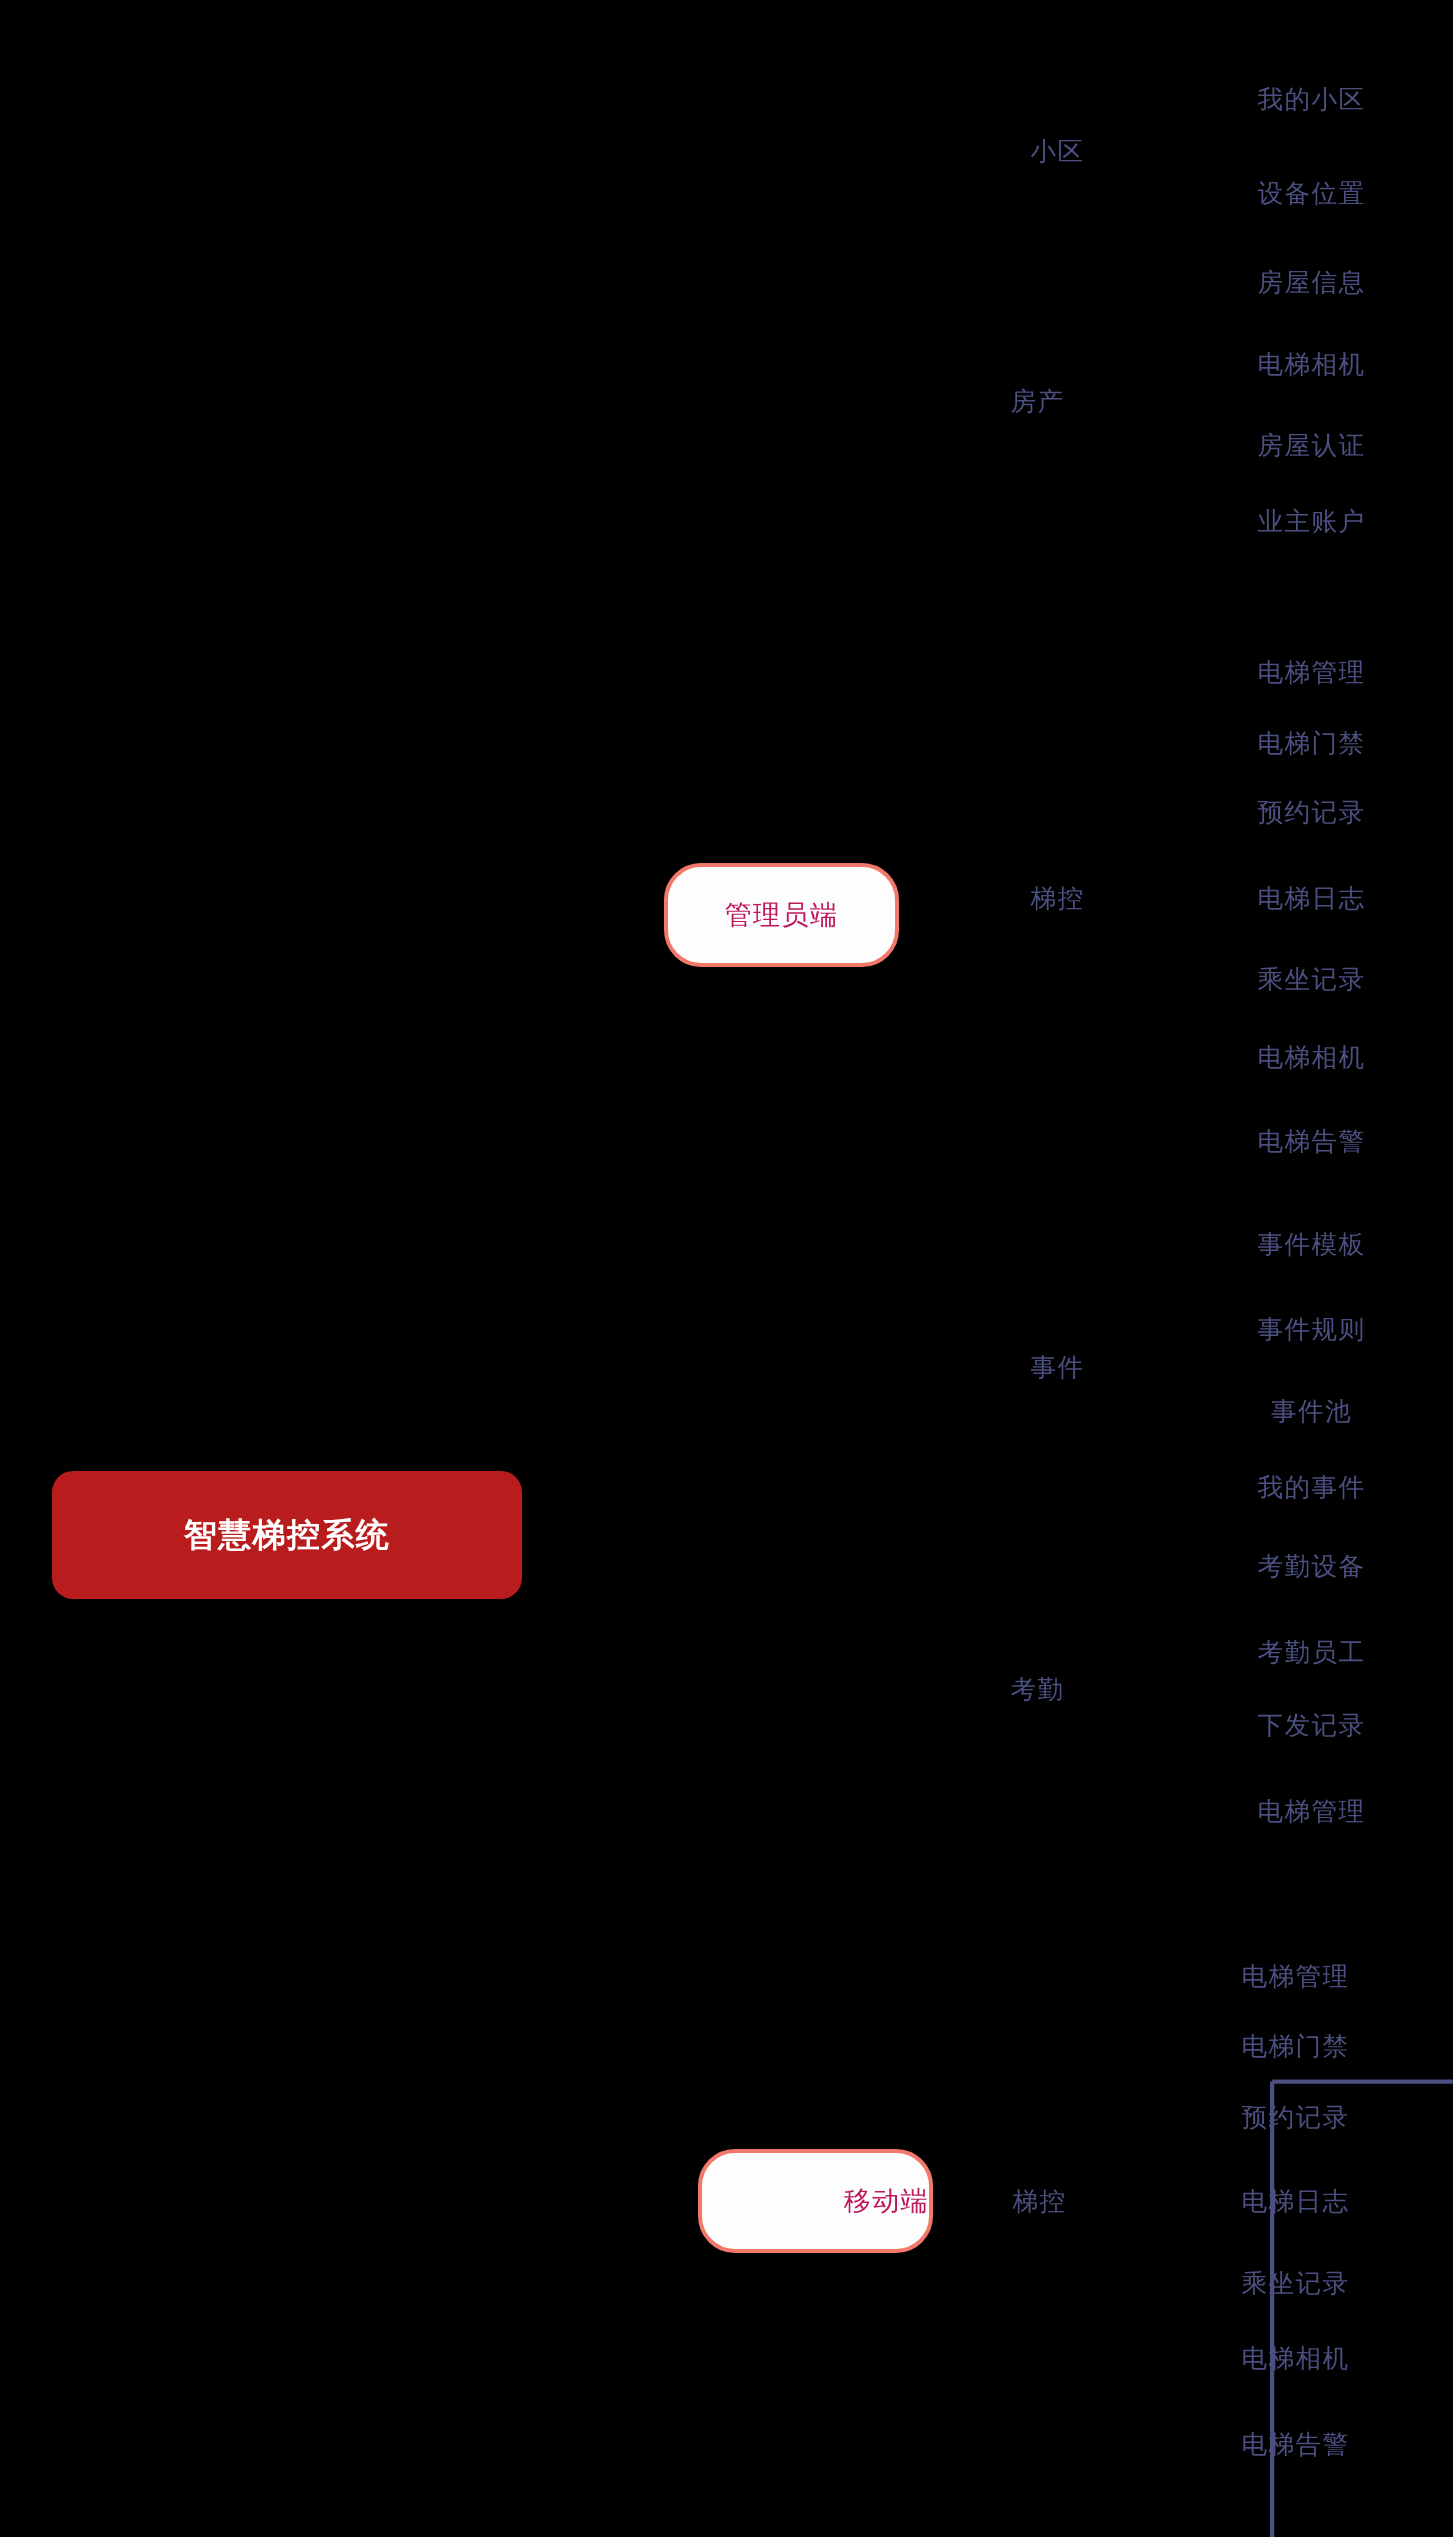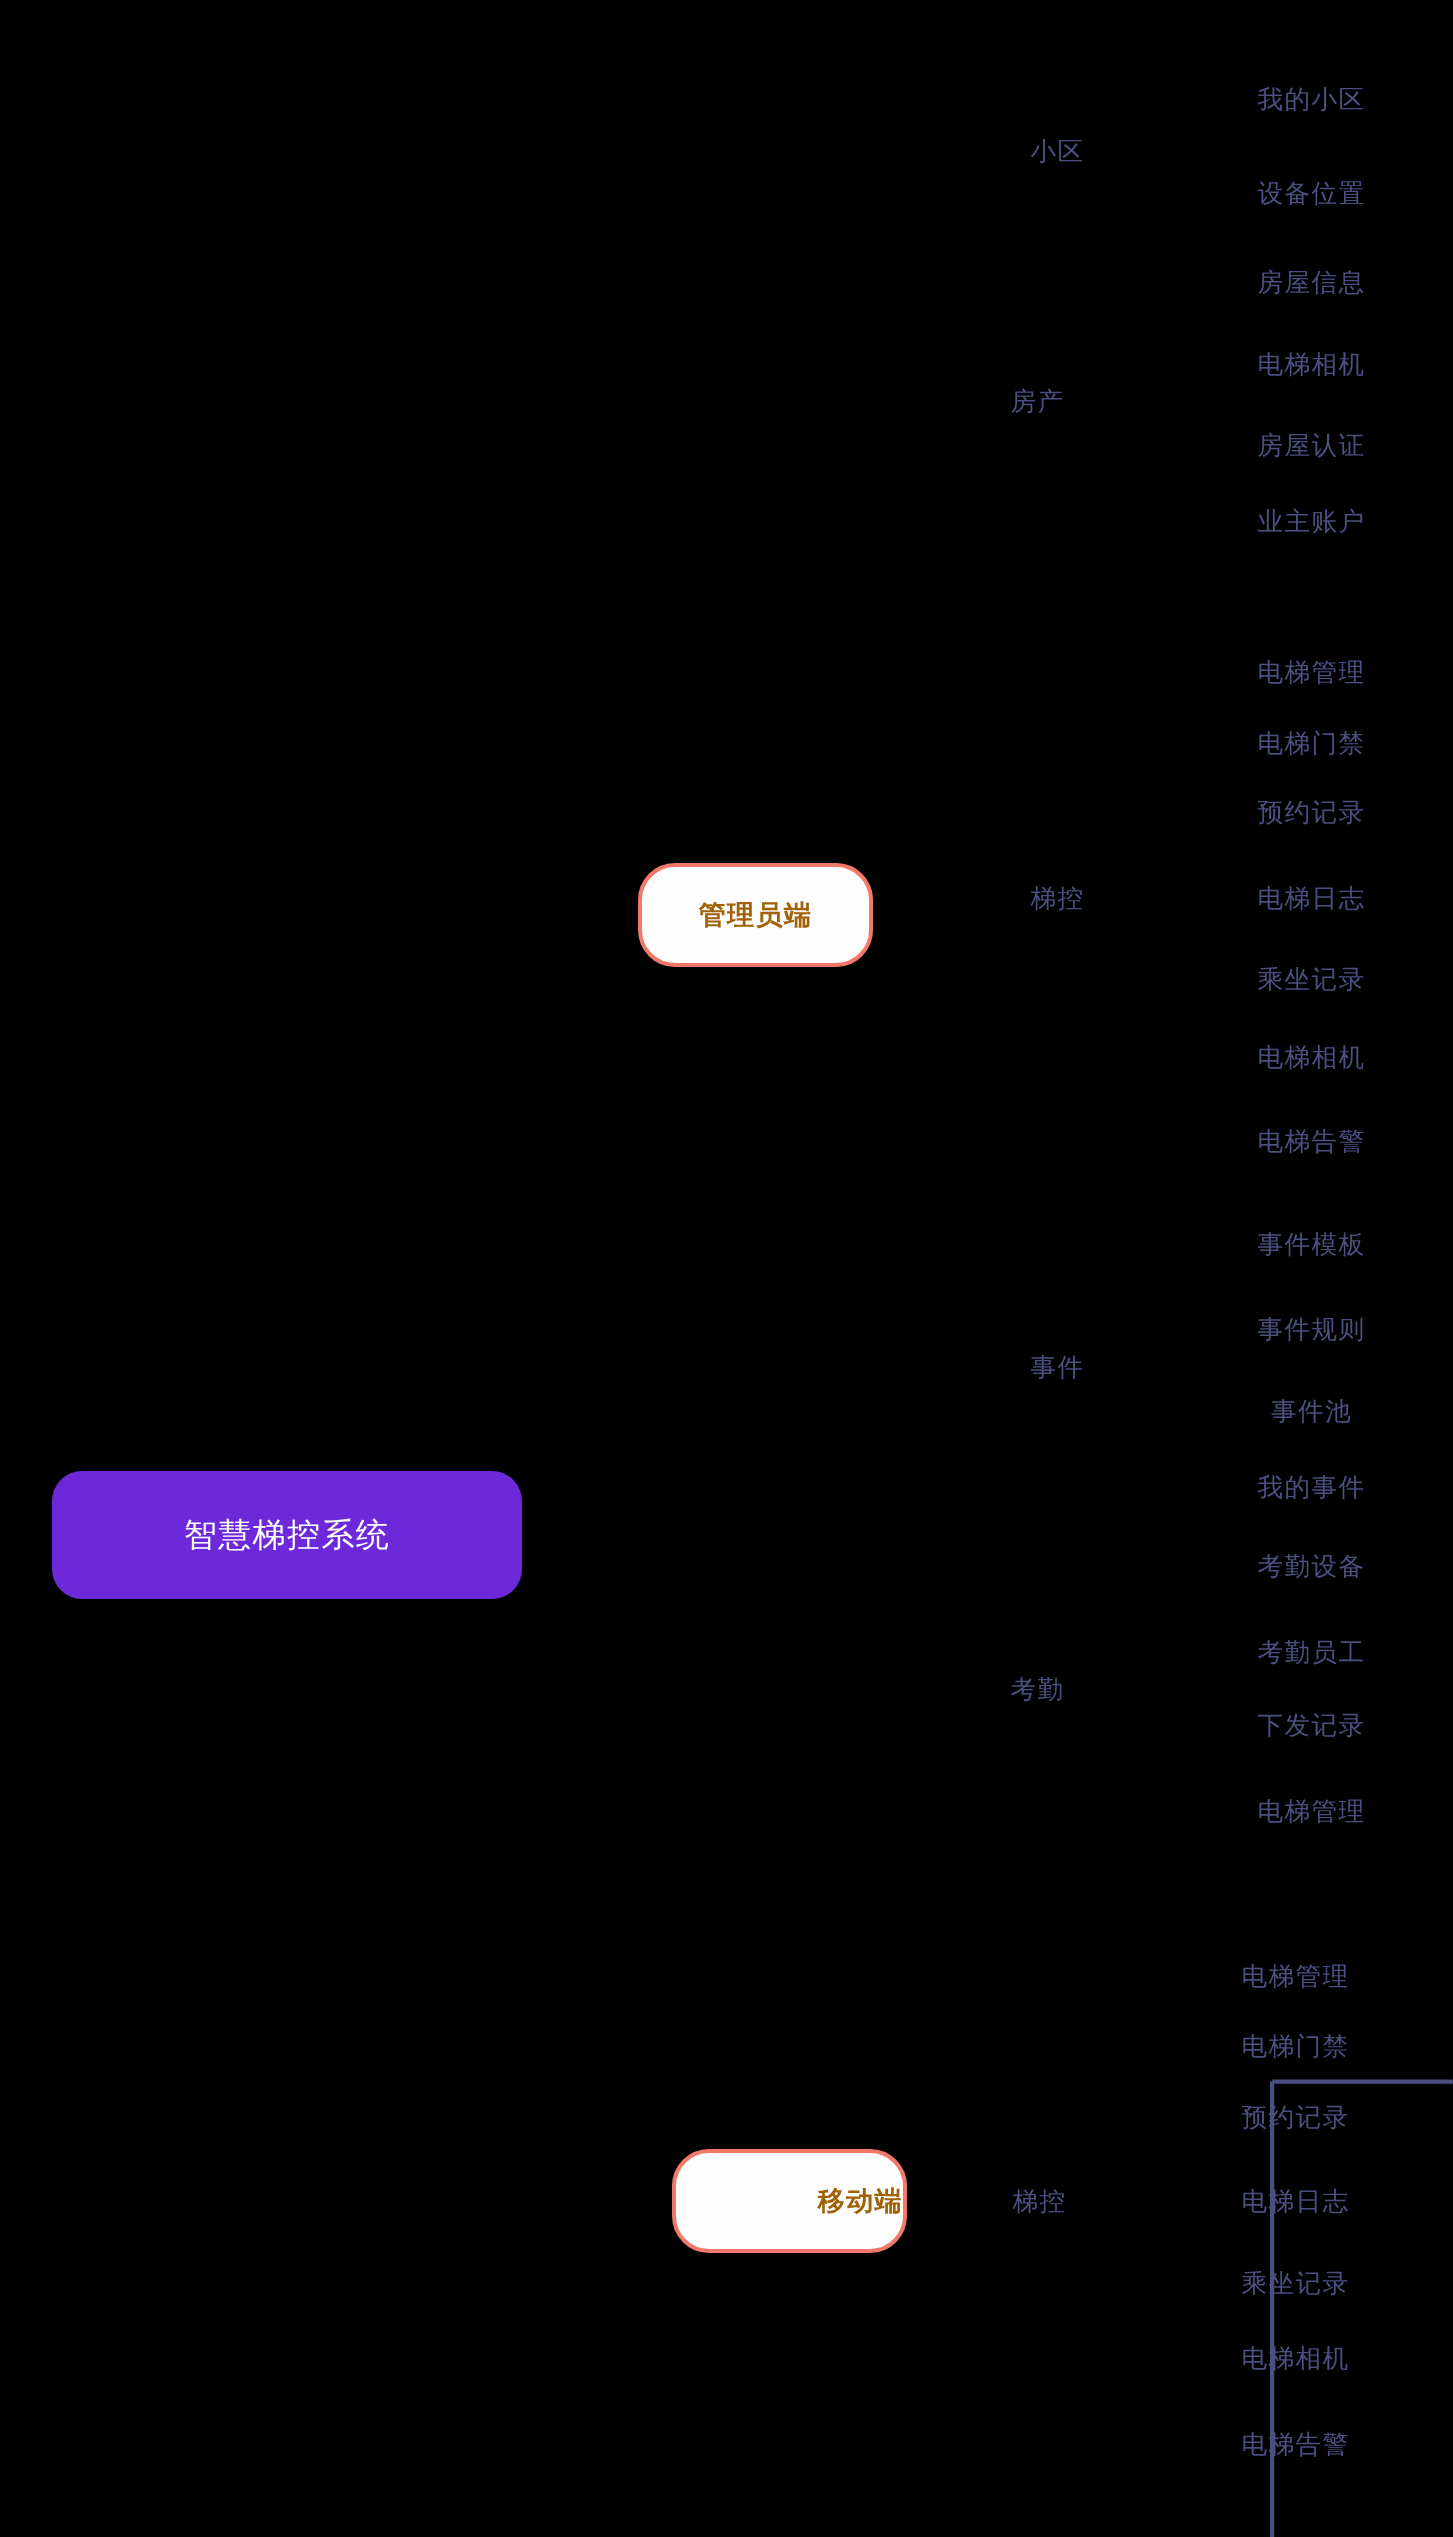--- a/index.html
+++ b/index.html
@@ -9,35 +9,36 @@
     width:1454px;height:2538px;position:relative;overflow:hidden;
   }
   #stage{position:absolute;left:0;top:0;width:1454px;height:2538px;}
   svg.links{position:absolute;left:0;top:0;width:1454px;height:2538px;pointer-events:none;}
 
   
   .node{position:absolute;display:flex;align-items:center;justify-content:center;
         box-sizing:border-box;white-space:nowrap;}
 
   .root-node{
-    background:#6d28d9;
+    background:#b91c1c;
     color:#ffffff;
-    border-radius:30px;
+    border-radius:21px;
     font-size:33px;
     letter-spacing:1.4px;
-    font-weight:400;
+    font-weight:700;
   }
   .branch-node{
     background:#fdfdfd;
-    color:#a16207;
+    color:#be185d;
     border:4.3px solid #f2796a;
     border-radius:37px;
     font-size:27px;
     letter-spacing:1.4px;
-    font-weight:700;
+    font-weight:400;
+    margin-left:26px;
   }
   .cat-label{
     color:#4b5080;
     font-size:25.6px;
     letter-spacing:1.4px;
     background:transparent;
   }
   .leaf-label{
     color:#4b5080;
     font-size:25.6px;

